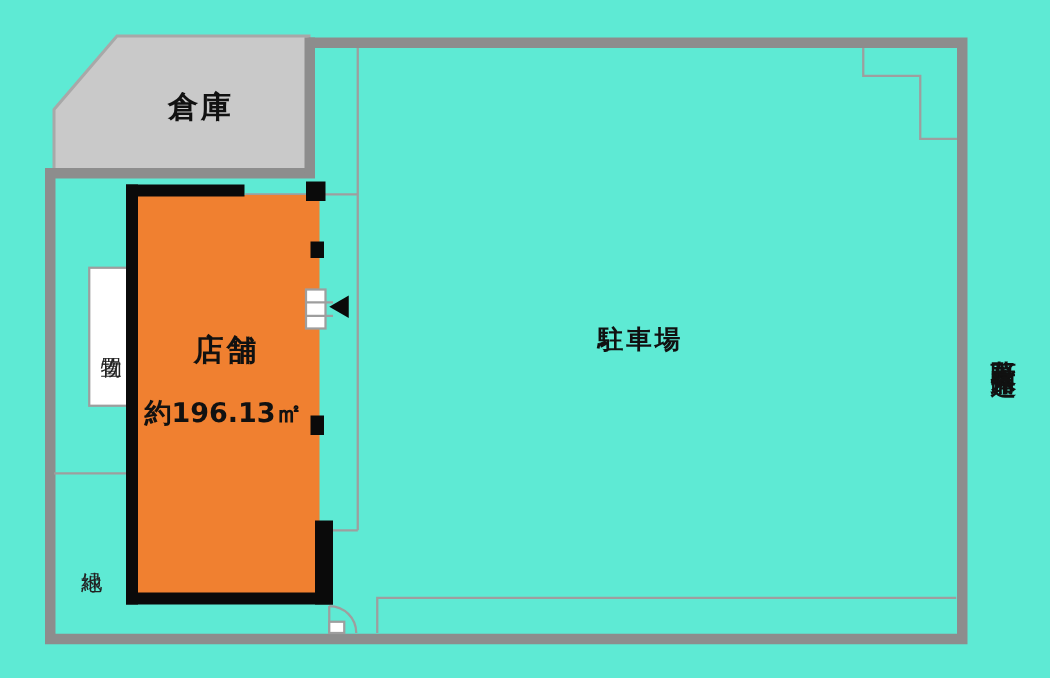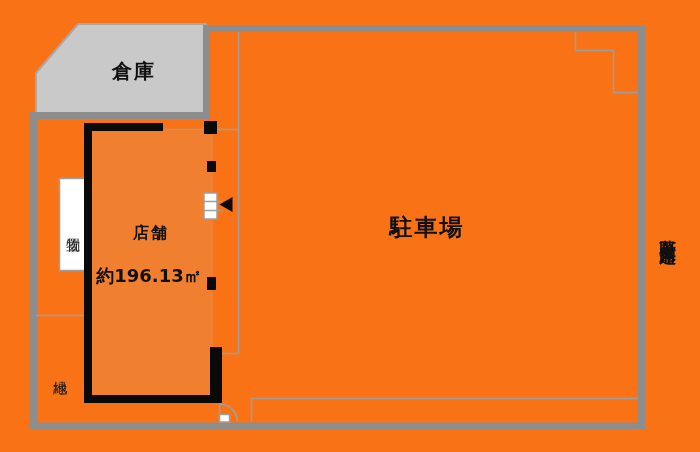--- a/index.html
+++ b/index.html
@@ -1,41 +1,41 @@
 <!DOCTYPE html>
 <html><head>
 <meta charset="utf-8">
 <style>
   html,body{margin:0;padding:0;background:#ffffff;}
   .plan-wrap{
     position:relative;
     width:700px;height:452px;
-    background:#f97316;
+    background:#5eead4;
     font-family:"DejaVu Sans",sans-serif;
     overflow:hidden;
   }
   .plan-wrap svg{position:absolute;left:0;top:0;}
   .lbl{
     position:absolute;
     color:#111;
     display:flex;align-items:center;justify-content:center;
     text-align:center;
     line-height:1.1;
     white-space:nowrap;
   }
   .lbl.bold{font-weight:bold;}
   .lbl.vert{
     writing-mode:vertical-rl;
     text-orientation:upright;
     white-space:normal;
   }
   .warehouse-label{left:84px;top:59px;width:100px;height:24px;font-size:20px;letter-spacing:2px;}
-  .store-label{left:101px;top:222px;width:100px;height:22px;font-size:16px;letter-spacing:2px;}
+  .store-label{left:101px;top:222px;width:100px;height:22px;font-size:20px;letter-spacing:2px;}
   .store-area-label{left:69px;top:266px;width:160px;height:20px;font-size:18px;text-align:right;}
-  .parking-label{left:357px;top:216px;width:140px;height:23px;font-size:23px;letter-spacing:2px;}
+  .parking-label{left:357px;top:216px;width:140px;height:23px;font-size:17px;letter-spacing:2px;}
   .storage-label{left:64px;top:207px;width:18px;height:40px;font-size:14px;color:#222;}
   .green-label{left:51px;top:350px;width:18px;height:40px;font-size:14px;color:#222;}
   .street-label{left:657px;top:176px;width:22px;height:110px;font-size:17px;font-weight:bold;letter-spacing:2px;}
 </style>
 </head>
 <body>
 
 <div class="plan-wrap">
 
   <svg width="700" height="452" viewBox="0 0 700 452">

